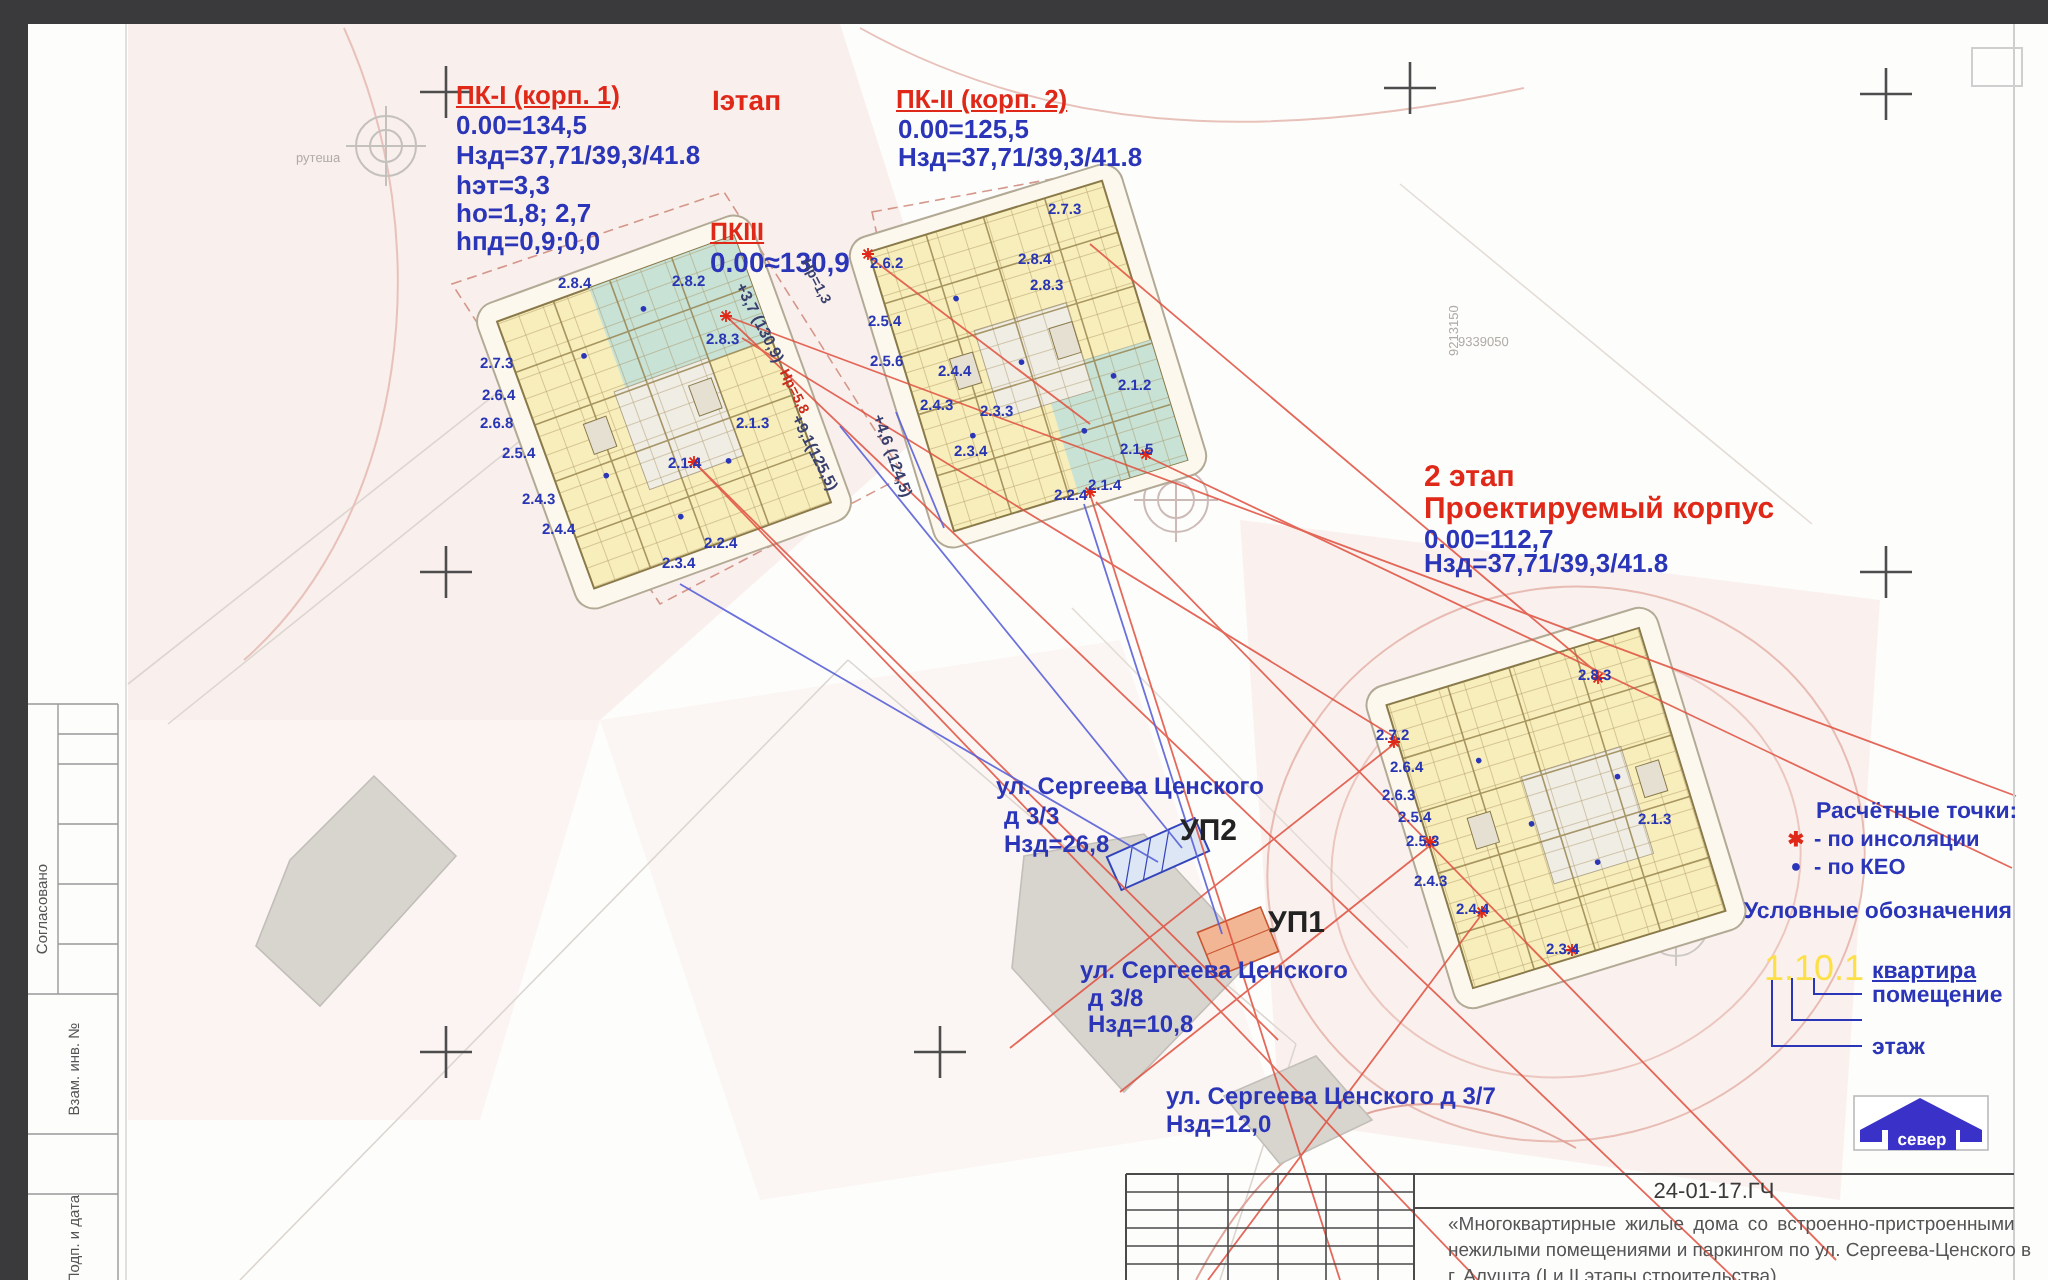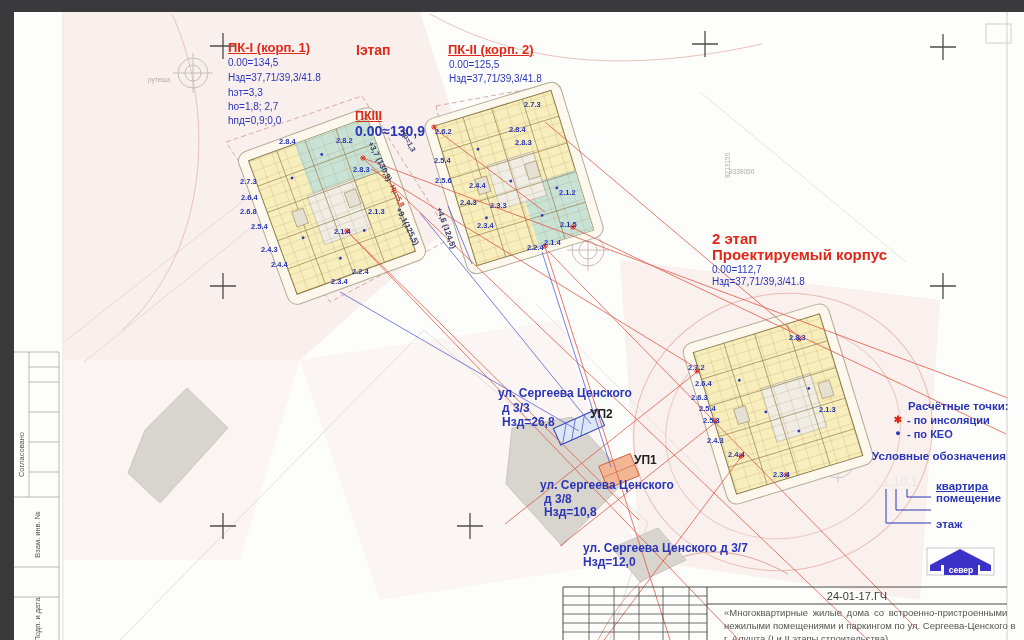--- a/index.html
+++ b/index.html
@@ -4,38 +4,38 @@
 <style>
   html,body{margin:0;padding:0;background:#3a3a3c;font-family:"Liberation Sans",sans-serif;}
   .stage{position:relative;width:1024px;height:640px;overflow:hidden;background:#3a3a3c;}
   .paper{position:absolute;left:14px;top:12px;width:1010px;height:628px;background:#fdfdfc;}
   svg.draw{position:absolute;left:0;top:0;pointer-events:none;}
   .t{position:absolute;white-space:nowrap;}
   .red{color:#e02818}
   .h13{font-weight:bold;font-size:13px;}
   .h15{font-weight:bold;font-size:15px;}
   .u{text-decoration:underline;}
-  .v11{font-weight:normal;font-size:10px;line-height:14px;color:#2a35b8;}
+  .v11{font-weight:bold;font-size:13px;line-height:14px;color:#2a35b8;}
   .pk3v{font-weight:bold;font-size:14px;color:#2a35b8;}
   .street{font-weight:bold;font-size:12px;line-height:14px;color:#2a35b8;}
   .lg-title{font-weight:bold;font-size:11.5px;color:#2a35b8;}
   .lg-item{position:absolute;display:flex;gap:4px;font-weight:bold;font-size:11px;color:#2a35b8;white-space:nowrap;}
   .lg-item .sym{width:10px;text-align:center;}
   .sym-ins{color:#e02818;font-size:10px;}
   .sym-keo{color:#2a35b8;font-size:9px;}
   .cond-title{font-weight:bold;font-size:11.5px;color:#2a35b8;}
-  .code110{font-weight:normal;font-size:13px;color:#e5e5e5;}
+  .code110{font-weight:normal;font-size:18px;color:#fde047;}
   .code-lab{font-weight:bold;font-size:11.5px;line-height:13px;color:#2a35b8;}
   .layer{position:absolute;inset:0;pointer-events:none;}
   .layer > div{position:absolute;}
   .unit{font-weight:bold;font-size:7.5px;color:#2936b4;}
   .ray{font-weight:bold;font-size:8px;color:#39406e;transform-origin:0 0;}
   .ray.sm{font-size:7.2px;}
   .ray.red{color:#cc2a1a;}
-  .up{font-weight:bold;font-size:12px;color:#222;}
+  .up{font-weight:bold;font-size:15px;color:#222;}
   .faintl{font-size:6.5px;color:#b0aba6;transform-origin:0 0;}
   .vlab{position:absolute;width:80px;text-align:center;font-size:7.5px;color:#555;transform:rotate(-90deg);transform-origin:center;white-space:nowrap;}
   .tb-code{position:absolute;left:709px;top:590px;width:296px;text-align:center;font-size:11px;color:#3a3a3a;}
   .tb-desc{position:absolute;font-size:9.5px;color:#555;line-height:13px;white-space:nowrap;}
   .chrome-top{position:absolute;left:0;top:0;width:1024px;height:12px;background:#3a3a3c;}
   .chrome-left{position:absolute;left:0;top:0;width:14px;height:640px;background:#3a3a3c;}
 </style>
 </head>
 <body>
 

